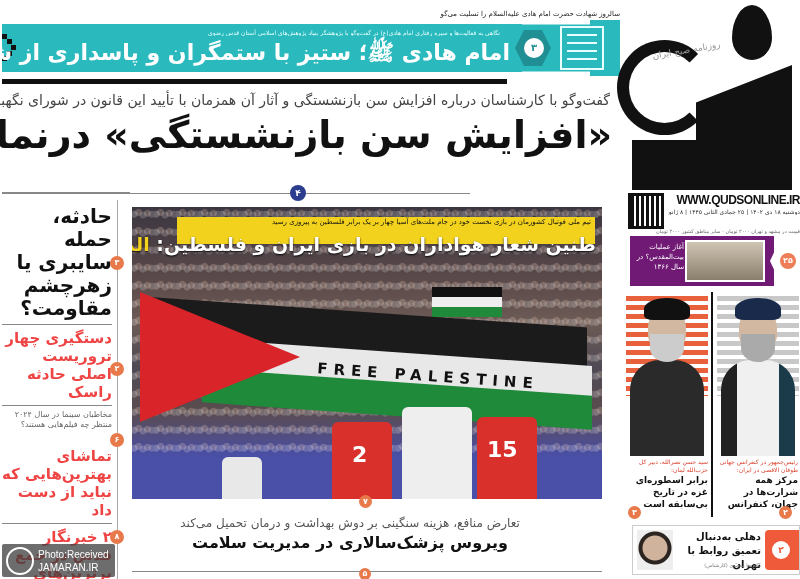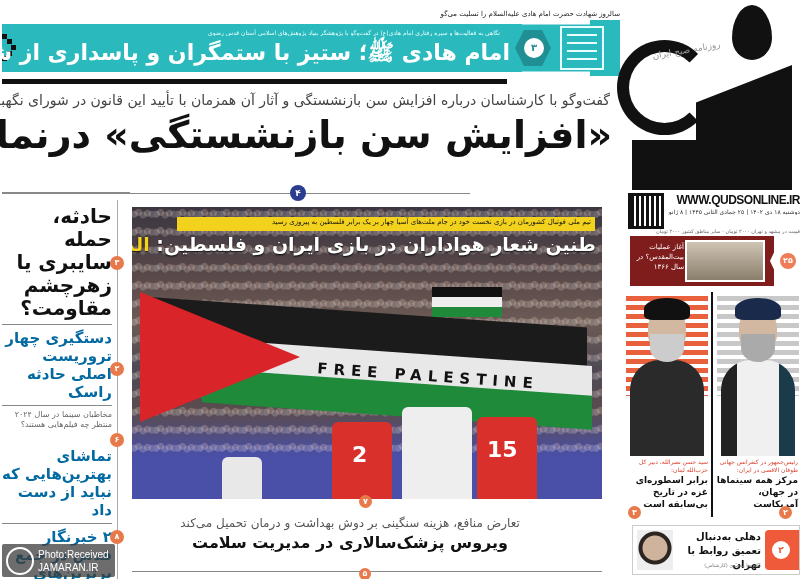--- a/index.html
+++ b/index.html
@@ -46,56 +46,56 @@
   .flag-black { position: absolute; left: 10px; top: 105px; width: 445px; height: 45px; background: #1b1b1b; transform: skewY(4deg); }
   .flag-white { position: absolute; left: 60px; top: 145px; width: 400px; height: 34px; background: #e8e8e8; transform: skewY(4deg); }
   .flag-green { position: absolute; left: 70px; top: 175px; width: 390px; height: 34px; background: #1f8a3a; transform: skewY(4deg); }
   .flag-red { position: absolute; left: 8px; top: 85px; width: 160px; height: 130px; background: #d9242a; clip-path: polygon(0 0, 100% 50%, 0 100%); }
   .flag-text { position: absolute; left: 185px; top: 160px; font-size: 15px; font-weight: bold; letter-spacing: 6px; color: #111; transform: rotate(4deg); }
   .small-flag { position: absolute; left: 300px; top: 80px; width: 70px; height: 30px; }
   .small-flag div { height: 10px; }
   .field { position: absolute; left: 0; right: 0; bottom: 0; height: 42px; background: #4a4fa8; }
   .player { position: absolute; border-radius: 6px 6px 0 0; }
   .player-num { position: absolute; color: #fff; font-weight: bold; font-size: 22px; }
-  .photo-kicker { position: absolute; left: 45px; top: 10px; width: 418px; height: 14px; background: #f2d21c; font-size: 7px; color: #111; text-align: right; line-height: 11px; padding-right: 4px; white-space: nowrap; overflow: hidden; }
+  .photo-kicker { position: absolute; left: 45px; top: 10px; width: 418px; height: 27px; background: #f2d21c; font-size: 7px; color: #111; text-align: right; line-height: 11px; padding-right: 4px; white-space: nowrap; overflow: hidden; }
   .photo-title { position: absolute; right: 6px; top: 26px; font-size: 19px; font-weight: bold; color: #ffffff; white-space: nowrap; text-shadow: 0 1px 2px #000; }
   .photo-title .hl { color: #f2d21c; }
 
   
   .bottom-kicker { left: 140px; top: 516px; width: 420px; font-size: 12px; color: #555; text-align: center; white-space: nowrap; }
   .bottom-title { left: 140px; top: 533px; width: 420px; font-size: 16px; font-weight: bold; color: #111; text-align: center; white-space: nowrap; }
   .rule-bottom { left: 132px; top: 571px; width: 470px; height: 1px; background: #888; }
 
   
   .left-col { left: 2px; top: 205px; width: 110px; text-align: right; }
   .vline { left: 117px; top: 200px; width: 1px; height: 379px; background: #aaa; }
   .lk { font-size: 8px; color: #666; line-height: 10px; }
   .lh { font-size: 20px; font-weight: bold; line-height: 23px; color: #111; }
-  .lh2 { font-size: 15px; font-weight: bold; line-height: 18px; color: #0369a1; }
+  .lh2 { font-size: 15px; font-weight: bold; line-height: 18px; color: #ef4444; }
   .lsep { height: 1px; background: #888; margin: 4px 0; }
 
   .watermark { left: 2px; top: 544px; width: 113px; height: 33px; background: rgba(60,60,60,.75); border-radius: 2px; }
   .wm-logo { position: absolute; left: 4px; top: 3px; width: 28px; height: 28px; border: 2px solid #fff; border-radius: 50%; }
   .wm-text { position: absolute; left: 36px; top: 4px; font-family: "Liberation Sans", sans-serif; font-size: 10px; color: #fff; line-height: 13px; }
 
   
   .logo-area { left: 622px; top: 0px; width: 178px; height: 192px; }
   .logo-block { position: absolute; left: 10px; top: 65px; width: 160px; height: 125px; background: #111; clip-path: polygon(100% 0, 100% 100%, 0 100%, 0 60%, 40% 60%, 40% 30%); }
   .logo-stroke { position: absolute; border: 12px solid #111; border-radius: 50%; }
   .logo-drop { position: absolute; left: 110px; top: 5px; width: 40px; height: 55px; background: #111; border-radius: 50% 50% 50% 50% / 60% 60% 40% 40%; }
   .logo-tag { position: absolute; left: 30px; top: 45px; font-size: 9px; color: #999; transform: rotate(-10deg); white-space: nowrap; }
 
   .url { left: 668px; top: 193px; width: 132px; font-family: "Liberation Sans", sans-serif; font-size: 12px; font-weight: bold; color: #111; text-align: right; letter-spacing: -.5px; }
   .qr { left: 628px; top: 193px; width: 36px; height: 36px; background:
       repeating-linear-gradient(90deg, #111 0 3px, #fff 3px 5px),
       #fff; border: 3px solid #111; }
   .date-line { left: 668px; top: 208px; width: 132px; font-size: 6px; color: #333; text-align: right; line-height: 7px; white-space: nowrap; overflow: hidden; }
   .price-line { left: 640px; top: 228px; width: 160px; font-size: 5px; color: #666; text-align: right; white-space: nowrap; overflow: hidden; }
 
-  .promo { left: 630px; top: 236px; width: 144px; height: 50px; background: #7f1d1d; }
+  .promo { left: 630px; top: 236px; width: 144px; height: 50px; background: #701a75; }
   .promo-photo { position: absolute; left: 55px; top: 4px; width: 80px; height: 42px; background: linear-gradient(180deg, #cfc5b4, #8a7e6c); border: 2px solid #fff; }
   .promo-text { position: absolute; left: 4px; top: 6px; width: 50px; font-size: 7px; color: #fff; text-align: right; line-height: 10px; }
   .promo-badge { position: absolute; left: 140px; top: 10px; width: 28px; height: 30px; background: #fff; clip-path: polygon(25% 0, 100% 0, 100% 100%, 25% 100%, 0 50%); }
   .promo-num { position: absolute; left: 150px; top: 17px; width: 16px; height: 16px; border-radius: 50%; background: #ee7e57; color: #fff; font-size: 8px; text-align: center; line-height: 16px; font-weight: bold; }
 
   .portrait { top: 296px; width: 82px; height: 160px; overflow: hidden; }
   .portrait .stripes { position: absolute; inset: 0 0 60px 0; }
   .portrait .head { position: absolute; left: 22px; top: 12px; width: 38px; height: 44px; border-radius: 45% 45% 40% 40%; background: #d2b8a1; }
   .portrait .turban { position: absolute; left: 18px; top: 2px; width: 46px; height: 22px; border-radius: 50% 50% 20% 20%; }
   .portrait .beard { position: absolute; left: 24px; top: 38px; width: 34px; height: 28px; border-radius: 0 0 50% 50%; }
@@ -240,21 +240,21 @@
   <div class="turban" style="background:#1a2a4a;"></div>
 </div>
 <div class="abs vsep"></div>
 
 <div class="abs rtl" style="left:626px;top:458px;width:82px;">
   <div class="cap-red">سید حسن نصرالله، دبیر کل حزب‌الله لبنان:</div>
   <div class="cap">برابر اسطوره‌ای غزه در تاریخ بی‌سابقه است</div>
 </div>
 <div class="abs rtl" style="left:716px;top:458px;width:82px;">
   <div class="cap-red">رئیس‌جمهور در کنفرانس جهانی طوفان الاقصی در ایران:</div>
-  <div class="cap">مرکز همه سینما‌ها در جهان، آمریکاست</div>
+  <div class="cap">مرکز همه شرارت‌ها در جهان، کنفرانس</div>
 </div>
 <div class="abs page-marker pm-orange" style="left:628px;top:506px;width:13px;height:13px;line-height:13px;font-size:8px;">۳</div>
 <div class="abs page-marker pm-orange" style="left:779px;top:506px;width:13px;height:13px;line-height:13px;font-size:8px;">۲</div>
 
 <div class="abs opinion">
   <div class="op-hex"></div>
   <div class="op-num">۲</div>
   <div class="op-title rtl">دهلی به‌دنبال تعمیق روابط با تهران</div>
   <div class="op-author rtl">علیرضا محمدی‌ (کارشناس)</div>
   <div class="op-face"></div>

